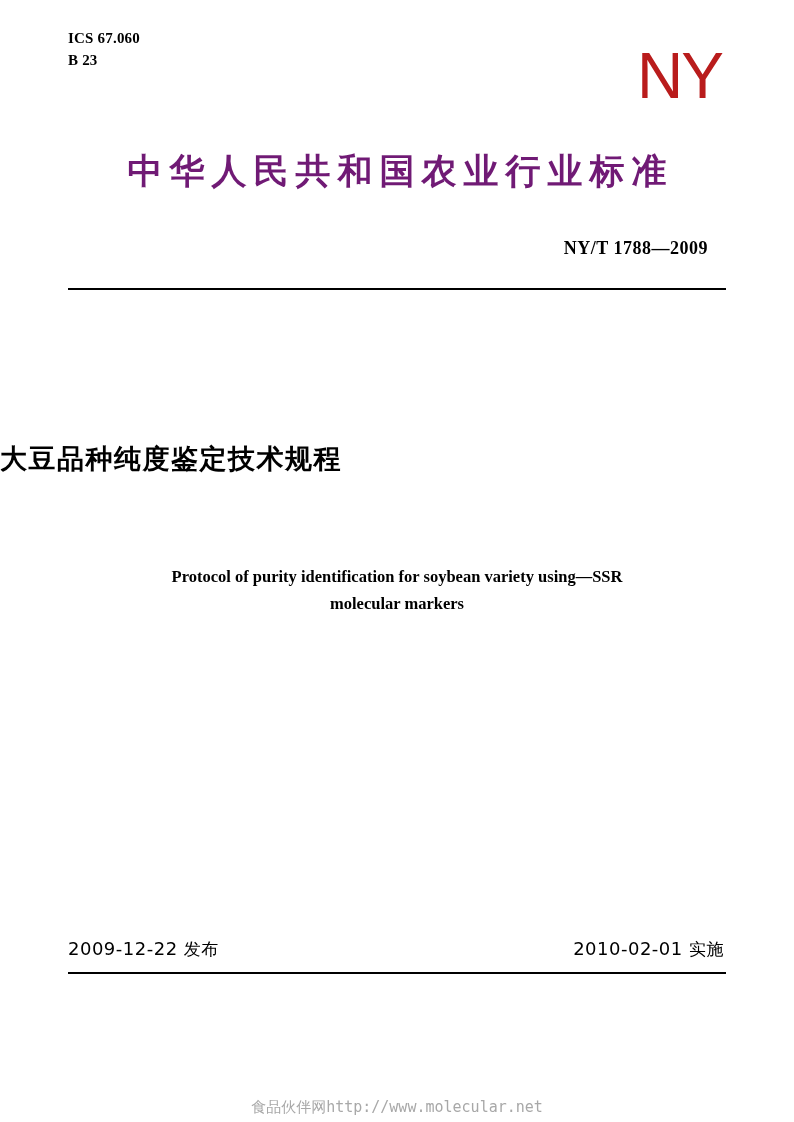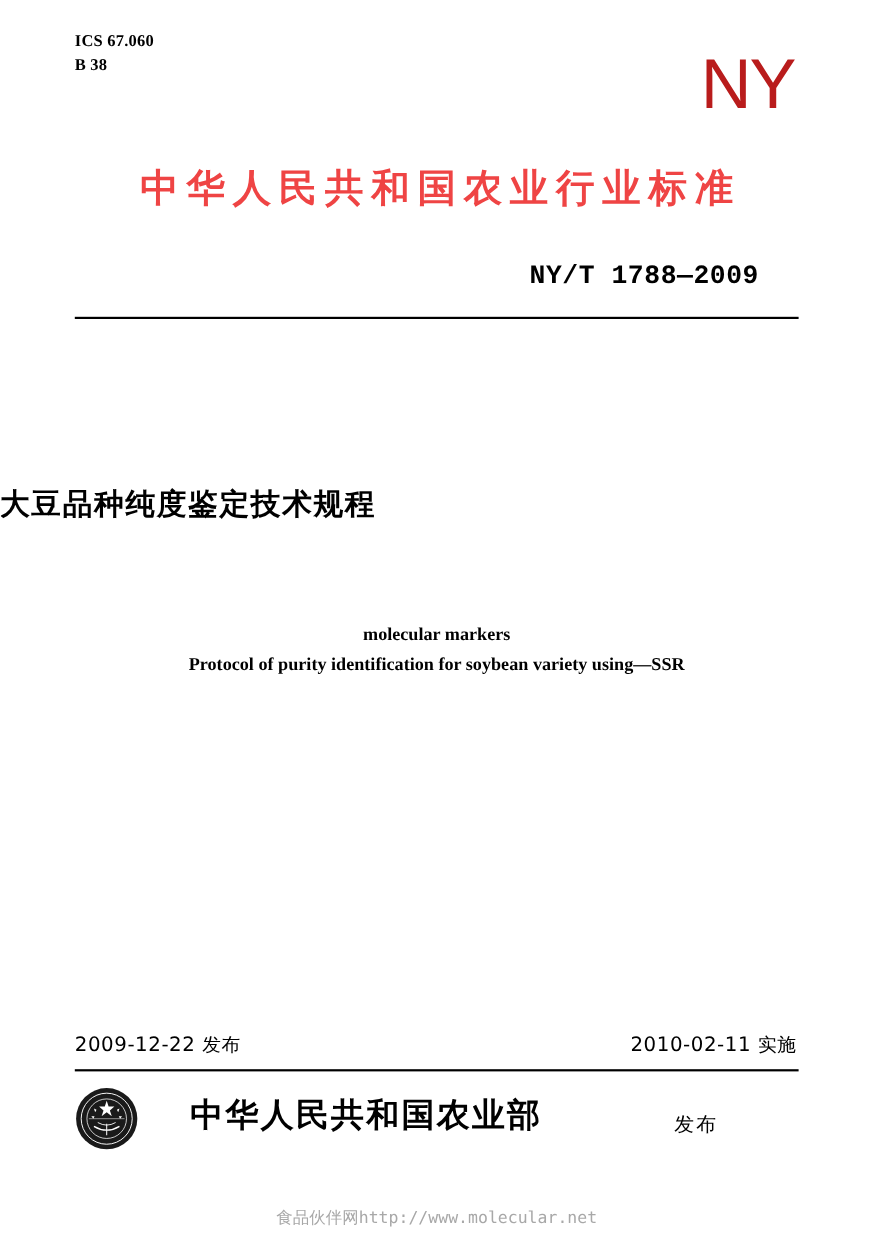--- a/index.html
+++ b/index.html
@@ -46,31 +46,31 @@
   .main-title-cn {
     position: absolute;
     left: 0;
     right: 0;
     top: 148px;
     text-align: center;
     font-family: "DejaVu Sans", sans-serif;
     font-weight: bold;
     font-size: 35px;
     letter-spacing: 7px;
-    color: #ef4444;
+    color: #701a75;
     text-indent: 7px;
   }
 
   .std-number {
     position: absolute;
-    right: 104px;
+    right: 86px;
     top: 238px;
-    font-family: Liberation Mono, monospace;
-    font-weight: bold;
-    font-size: 24px;
+    font-family: Liberation Serif, serif;
+    font-weight: bold;
+    font-size: 18px;
     letter-spacing: 0.5px;
     white-space: nowrap;
   }
 
   .rule-top {
     position: absolute;
     left: 68px;
     width: 658px;
     top: 288px;
     height: 2px;
@@ -189,68 +189,50 @@
     text-align: right;
   }
 </style>
 </head>
 <body>
 
 <div class="page">
 
   <div class="ics-block">
     <div class="ics-line">ICS 67.060</div>
-    <div class="ics-line">B 38</div>
+    <div class="ics-line">B 23</div>
   </div>
 
   <div class="ny-logo">NY</div>
 
   <div class="main-title-cn">中华人民共和国农业行业标准</div>
 
   <div class="std-number">NY/T 1788—2009</div>
 
   <div class="rule-top"></div>
 
   <div class="doc-title">
     <div class="l1">大豆品种纯度鉴定技术规程</div>
   </div>
 
   <div class="doc-title-en">
+    <div>Protocol of purity identification for soybean variety using—SSR</div>
     <div>molecular markers</div>
-    <div>Protocol of purity identification for soybean variety using—SSR</div>
   </div>
 
   <div class="issue-date">
     <span>2009-12-22</span>
     <span class="date-cn">发布</span>
   </div>
 
   <div class="effective-date">
-    <span>2010-02-11</span>
+    <span>2010-02-01</span>
     <span class="date-cn">实施</span>
   </div>
 
   <div class="rule-bottom"></div>
 
-  <div class="publisher-row">
-    <svg class="emblem" viewBox="0 0 100 100">
-      <circle cx="50" cy="50" r="48" fill="#1a1a1a"></circle>
-      <circle cx="50" cy="50" r="40" fill="none" stroke="#ffffff" stroke-width="1.5"></circle>
-      <circle cx="50" cy="50" r="31" fill="none" stroke="#ffffff" stroke-width="1.2"></circle>
-      <path d="M50 22 L53 31 L62 31 L55 37 L58 46 L50 40 L42 46 L45 37 L38 31 L47 31 Z" fill="#ffffff"></path>
-      <path d="M30 34 L34 36 L32 40 Z" fill="#ffffff"></path>
-      <path d="M26 46 L31 46 L29 50 Z" fill="#ffffff"></path>
-      <path d="M70 34 L66 36 L68 40 Z" fill="#ffffff"></path>
-      <path d="M74 46 L69 46 L71 50 Z" fill="#ffffff"></path>
-      <path d="M30 62 Q50 74 70 62" fill="none" stroke="#ffffff" stroke-width="2"></path>
-      <path d="M36 56 Q50 64 64 56" fill="none" stroke="#ffffff" stroke-width="1.4"></path>
-      <line x1="50" y1="58" x2="50" y2="76" stroke="#ffffff" stroke-width="1.6"></line>
-      <line x1="22" y1="50" x2="78" y2="50" stroke="#ffffff" stroke-width="0.8"></line>
-    </svg>
-    <div class="publisher-name">中华人民共和国农业部</div>
-    <div class="publisher-verb">发布</div>
-  </div>
 
   <div class="watermark">
     <span class="cn">食品伙伴网</span><span>http://www.molecular.net</span>
   </div>
 
 </div>
 
 </body></html>

